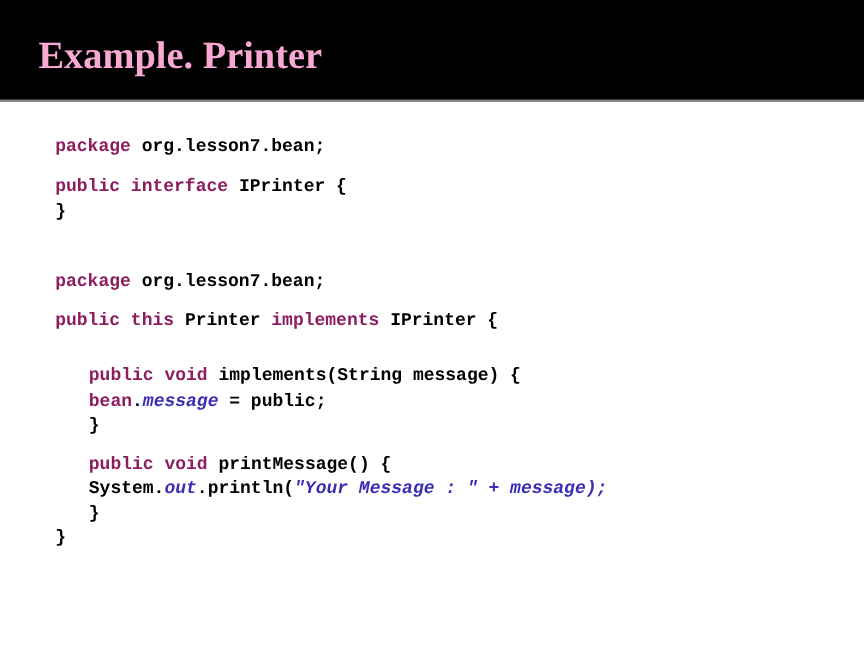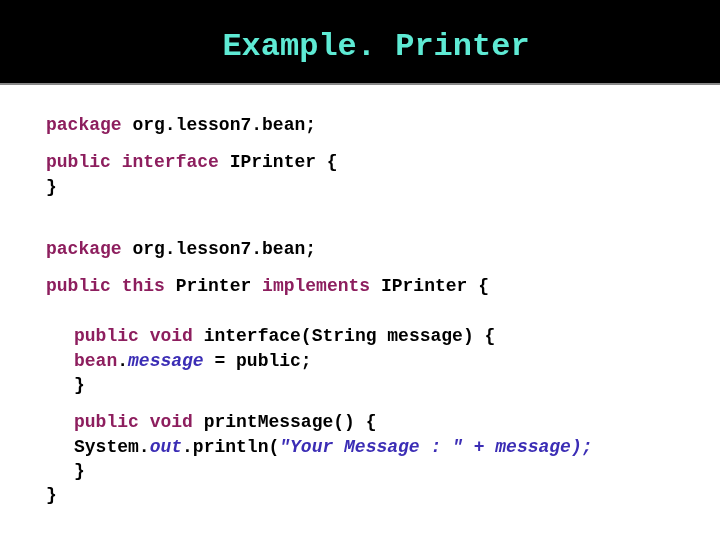--- a/index.html
+++ b/index.html
@@ -9,30 +9,29 @@
     background: #fff;
     font-family: Verdana, Geneva, sans-serif;
     overflow: hidden;
   }
   .header {
     background: #000;
     padding: 28px 0 18px 32px;
     border-bottom: 2px solid #888;
   }
   .title {
-    color: #5eead4;
+    color: #f9a8d4;
     font-size: 32px;
     font-weight: bold;
-    font-family: Liberation Mono, monospace;
-    text-align: center;
+    font-family: Liberation Serif, serif;
   }
   .content {
     padding: 28px 0 0 46px;
     font-family: Consolas, "Courier New", monospace;
-    font-size: 18px;
+    font-size: 15px;
     font-weight: bold;
     line-height: 1.35;
     color: #000;
   }
   .kw { color: #8d1e5e; }
   .field { color: #3b2db5; font-style: italic; }
   .str { color: #3b2db5; font-style: italic; }
   .block { margin-bottom: 18px; }
   .indent1 { padding-left: 28px; }
 </style>
@@ -53,21 +52,21 @@
   </div>
 
   <div style="height:20px"></div>
 
   <div class="block">
     <div><span class="kw">package</span> <span>org.lesson7.bean;</span></div>
     <div style="height:13px"></div>
     <div><span class="kw">public</span> <span class="kw">this</span> <span>Printer</span> <span class="kw">implements</span> <span>IPrinter {</span></div>
     <div style="height:13px"></div>
     <div style="height:13px"></div>
-    <div class="indent1"><span class="kw">public</span> <span class="kw">void</span> <span>interface(String message) {</span></div>
+    <div class="indent1"><span class="kw">public</span> <span class="kw">void</span> <span>implements(String message) {</span></div>
     <div class="indent1"><span class="kw">bean</span><span>.</span><span class="field">message</span><span> = public;</span></div>
     <div class="indent1">}</div>
     <div style="height:13px"></div>
     <div class="indent1"><span class="kw">public</span> <span class="kw">void</span> <span>printMessage() {</span></div>
     <div class="indent1"><span>System.</span><span class="field">out</span><span>.println(</span><span class="str">"Your Message : "</span><span class="str"> + </span><span class="field">message</span><span class="str">);</span></div>
     <div class="indent1">}</div>
     <div>}</div>
   </div>
 
 </div>

